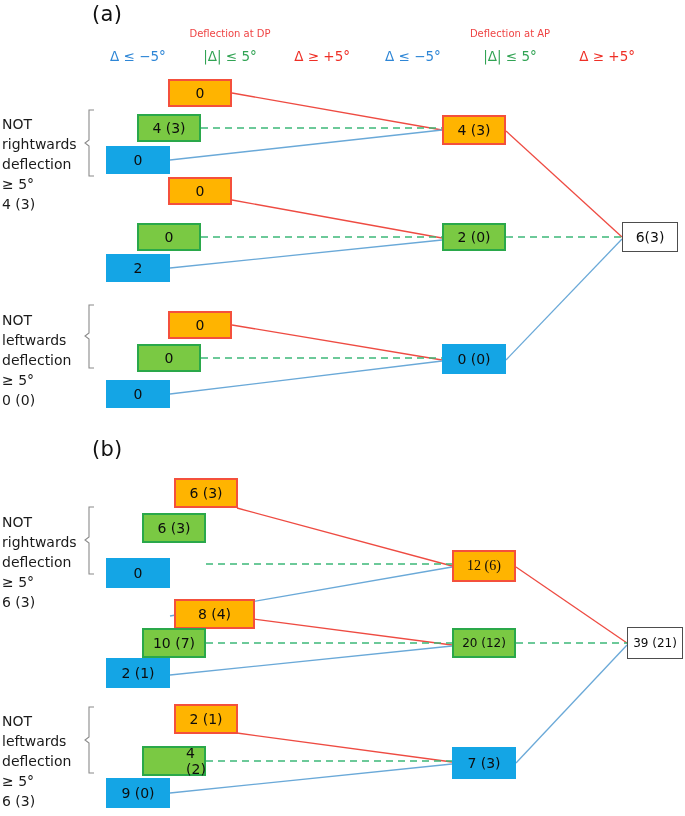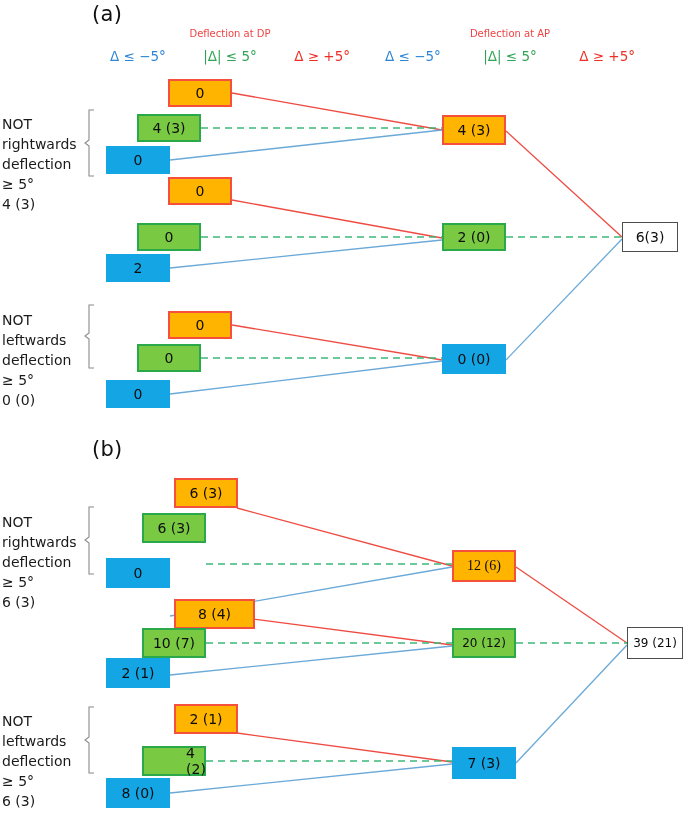--- a/index.html
+++ b/index.html
@@ -181,21 +181,21 @@
   <div class="node n-orange" style="left:174px; top:478px; width:64px; height:30px;">6 (3)</div>
   <div class="node n-green" style="left:142px; top:513px; width:64px; height:30px;">6 (3)</div>
   <div class="node n-blue" style="left:106px; top:558px; width:64px; height:30px;">0</div>
 
   <div class="node n-orange" style="left:174px; top:599px; width:81px; height:30px;">8 (4)</div>
   <div class="node n-green" style="left:142px; top:628px; width:64px; height:30px;">10 (7)</div>
   <div class="node n-blue" style="left:106px; top:658px; width:64px; height:30px;">2 (1)</div>
 
   <div class="node n-orange" style="left:174px; top:704px; width:64px; height:30px;">2 (1)</div>
   <div class="node n-green" style="left:142px; top:746px; width:64px; height:30px;padding-left:44px;">4 (2)</div>
-  <div class="node n-blue" style="left:106px; top:778px; width:64px; height:30px;">8 (0)</div>
+  <div class="node n-blue" style="left:106px; top:778px; width:64px; height:30px;">9 (0)</div>
 
   <div class="node n-orange" style="left:452px; top:550px; width:64px; height:32px;font-family:Liberation Serif, serif;">12 (6)</div>
   <div class="node n-green small" style="left:452px; top:628px; width:64px; height:30px;">20 (12)</div>
   <div class="node n-blue" style="left:452px; top:747px; width:64px; height:32px;">7 (3)</div>
 
   <div class="node n-white small" style="left:627px; top:627px; width:56px; height:32px;">39 (21)</div>
 
 </div>
 
 </body></html>

